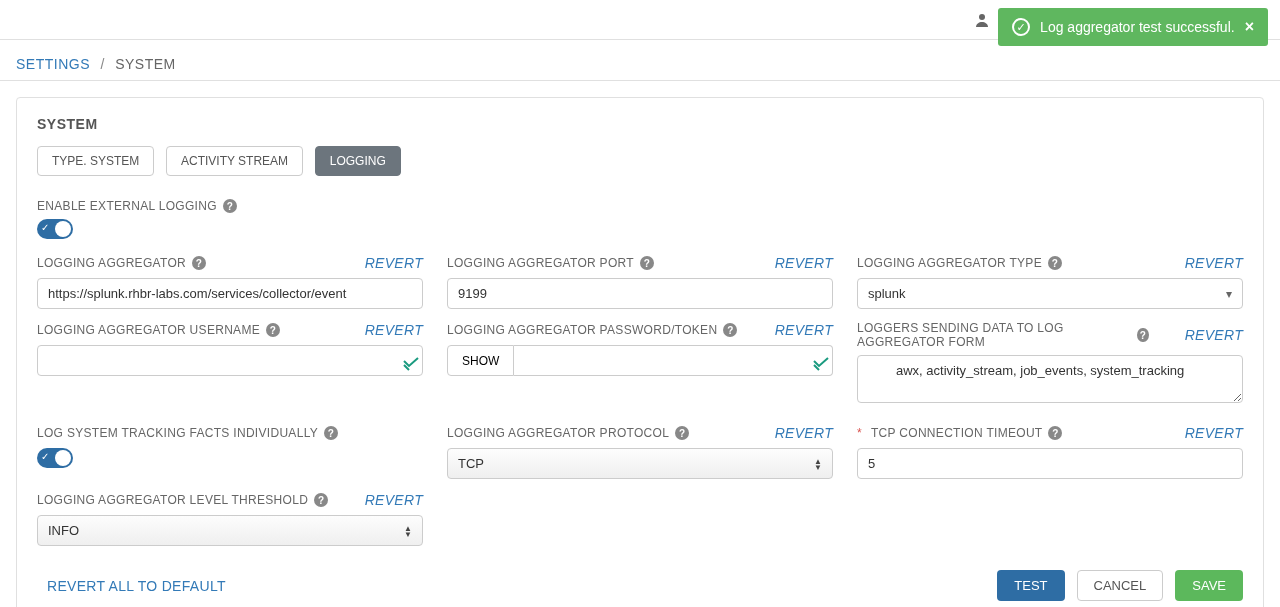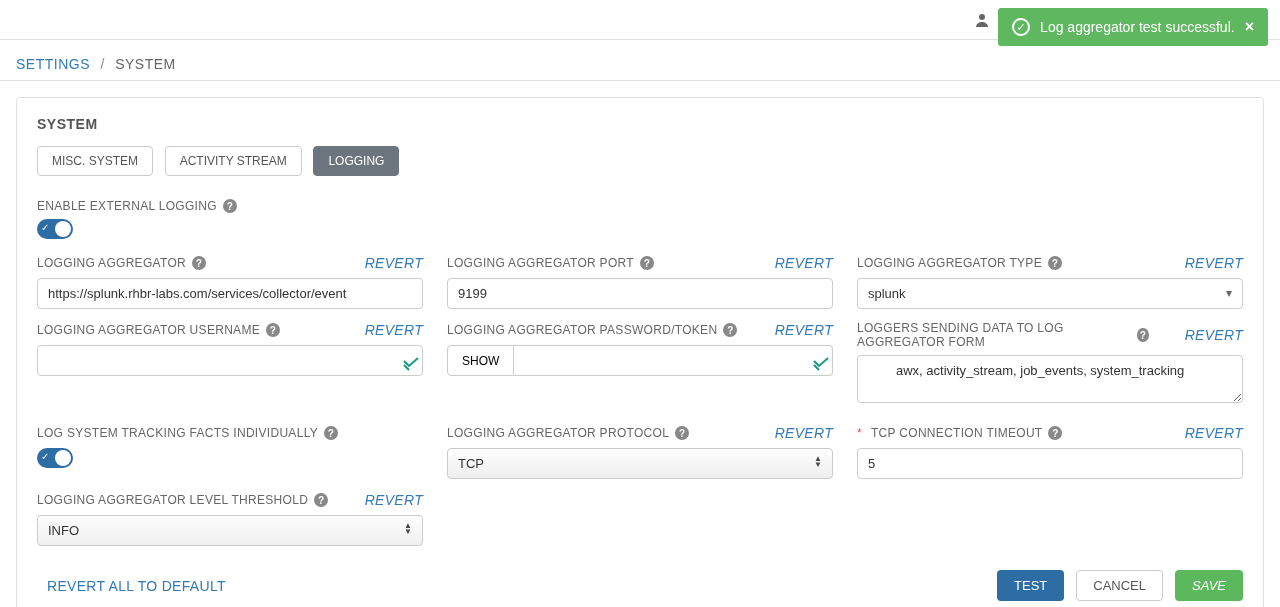--- a/index.html
+++ b/index.html
@@ -24,35 +24,35 @@
   .toggle .knob { position: absolute; right: 2px; top: 2px; width: 16px; height: 16px; background: #fff; border-radius: 50%; }
   .toggle .check { position: absolute; left: 4px; top: 3px; color: #fff; font-size: 10px; }
   .row3 { display: grid; grid-template-columns: 1fr 1fr 1fr; gap: 24px; margin-top: 12px; }
   .row1 { display: grid; grid-template-columns: 1fr 1fr 1fr; gap: 24px; margin-top: 12px; }
   .field-top { display: flex; justify-content: space-between; align-items: center; margin-bottom: 6px; min-height: 18px; gap: 36px; }
   .revert { color: #337ab7; font-size: 14px; letter-spacing: .3px; cursor: pointer; font-style: italic; }
   input.text, textarea.text { width: 100%; border: 1px solid #ccc; border-radius: 4px; padding: 7px 10px; font-size: 13px; font-family: inherit; color: #333; background: #fff; }
   textarea.text { resize: vertical; height: 48px; padding-left: 38px; }
   .input-wrap { position: relative; }
   .corner-badge { position: absolute; right: 4px; bottom: 2px; color: #1a9a7f; font-size: 14px; pointer-events: none; }
-  .select { width: 100%; border: 1px solid #ccc; border-radius: 4px; padding: 7px 10px; font-size: 13px; background: #fff; position: relative; display: flex; align-items: flex-start; justify-content: space-between; cursor: pointer; }
+  .select { width: 100%; border: 1px solid #ccc; border-radius: 4px; padding: 7px 10px; font-size: 13px; background: #fff; position: relative; display: flex; align-items: flex-end; justify-content: space-between; cursor: pointer; }
   .select .caret { color: #666; font-size: 12px; }
   .select.native { background: linear-gradient(#fdfdfd,#efefef); }
   .select.native .stepper { display:flex; flex-direction:column; line-height:6px; font-size:8px; color:#444; }
   .show-btn { border: 1px solid #ccc; border-radius: 4px 0 0 4px; padding: 7px 14px; font-size: 12px; background: #fff; cursor: pointer; }
   .pw-group { display:flex; }
   .pw-group input { border-radius: 0 4px 4px 0; border-left: none; flex:1; }
   .req { color: #d9534f; margin-right: 3px; }
   .footer { display: flex; align-items: center; margin-top: 24px; }
   .link-btn { color: #337ab7; font-size: 14px; letter-spacing: .3px; cursor: pointer; margin-left: 10px; }
   .footer .btns { margin-left: auto; display: flex; gap: 12px; }
   .btn { padding: 7px 16px; border-radius: 4px; font-size: 13px; cursor: pointer; border: 1px solid transparent; }
   .btn-primary { background: #2e6da4; color: #fff; }
   .btn-default { background: #fff; color: #555; border: 1px solid #ccc; }
-  .btn-success { background: #5cb85c; color: #fff; font-style: italic; }
+  .btn-success { background: #5cb85c; color: #fff; }
   .enable-section { margin-bottom: 6px; }
 </style>
 </head>
 <body>
 
 <div class="topbar">
   <span class="user-icon">
     <svg width="16" height="16" viewBox="0 0 16 16" fill="#666">
         <circle cx="8" cy="5" r="3"></circle>
         <path d="M2 15c0-3 3-5 6-5s6 2 6 5"></path>
@@ -68,21 +68,21 @@
 <div class="breadcrumb">
   <a href="#">SETTINGS</a>
   <span class="sep">/</span>
   <span class="current">SYSTEM</span>
 </div>
 
 <div class="panel">
   <div class="panel-title">SYSTEM</div>
 
   <div class="tabs">
-    <span class="tab-btn">MISC. SYSTEM</span>
+    <span class="tab-btn">TYPE. SYSTEM</span>
     <span class="tab-btn">ACTIVITY STREAM</span>
     <span class="tab-btn active">LOGGING</span>
   </div>
 
   <div class="enable-section">
     <div class="field-label">
       <span>ENABLE EXTERNAL LOGGING</span>
       <span class="help-icon">?</span>
     </div>
     <div style="margin-top:6px;">

